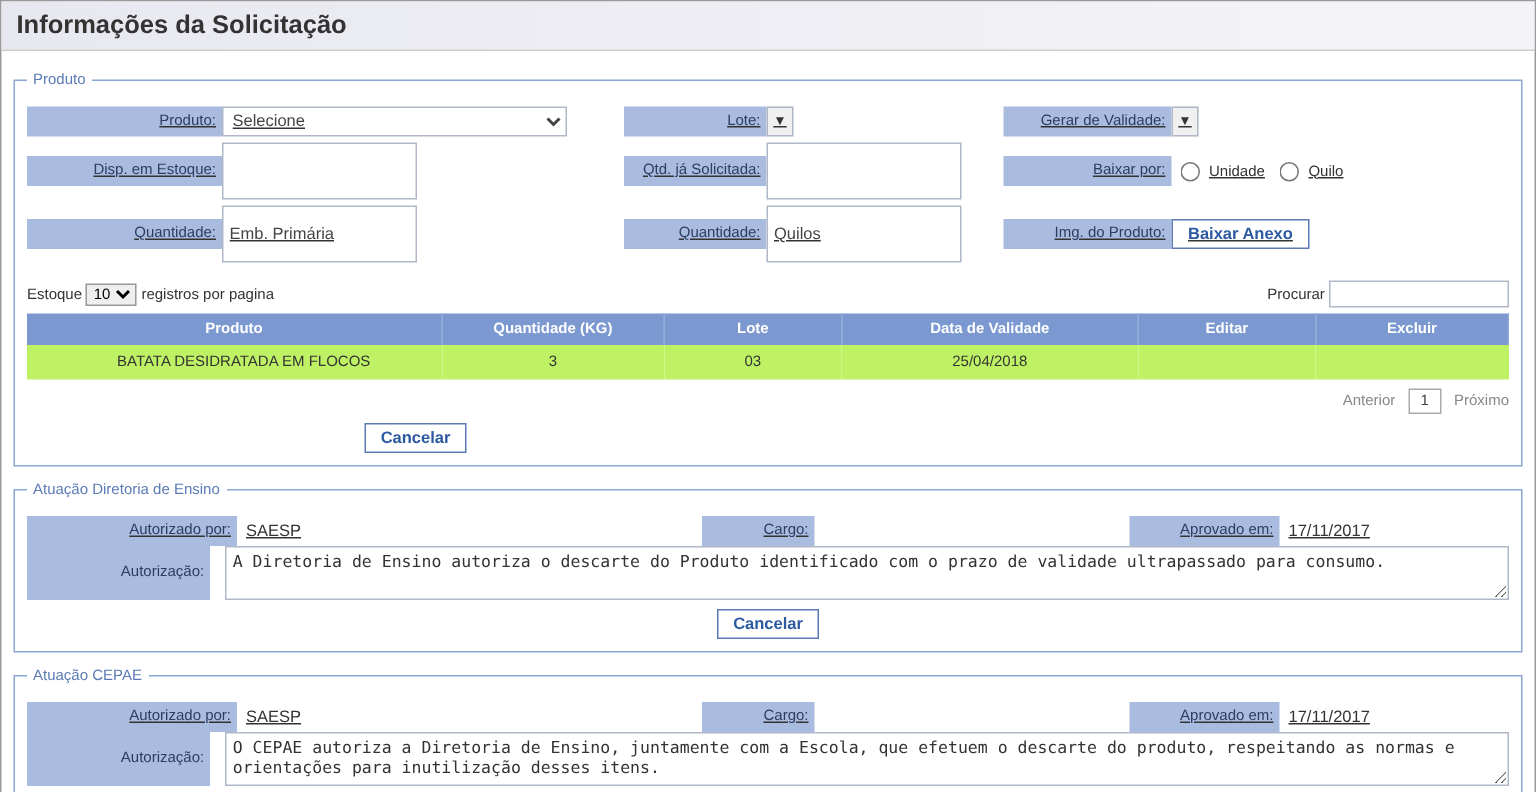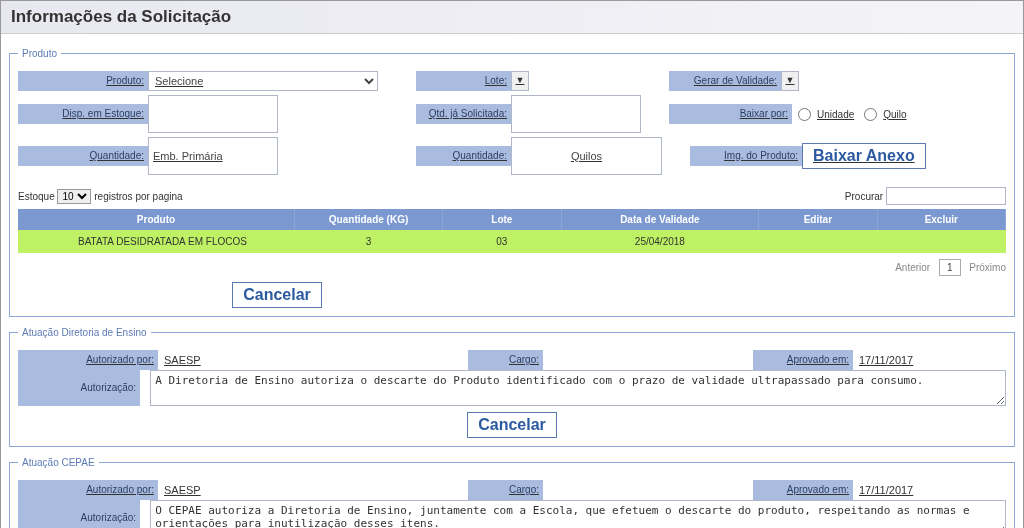--- a/index.html
+++ b/index.html
@@ -70,21 +70,21 @@
     text-align: center;
     line-height: 16px;
     font-size: 9px;
     cursor: pointer;
   }
   .btn {
     border: 1px solid #5c7bb5;
     background: #fff;
     color: #2c5aa0;
     font-weight: bold;
-    font-size: 16px;
+    font-size: 11px;
     padding: 3px 10px;
     cursor: pointer;
   }
   .radio-group { font-size: 10px; display: flex; align-items: center; gap: 4px; }
   .radio-group input { margin: 0 2px 0 6px; }
 
   .dt-top { display: flex; justify-content: space-between; align-items: center; font-size: 10px; margin: 12px 0 4px 0; }
   .dt-length select { border: 1px solid #999; font-size: 10px; }
   .dt-filter input { border: 1px solid #b0b8c8; height: 18px; font-size: 11px; width: 120px; }
 
@@ -159,38 +159,38 @@
       <div class="row">
         <div class="col">
           <span class="label-box" style="width:130px">Disp. em Estoque:</span>
           <input class="input-box" style="width: 130px;" value="">
         </div>
         <div class="col" style="margin-left:128px">
           <span class="label-box" style="width:95px">Qtd. já Solicitada:</span>
           <input class="input-box" style="width: 130px;" value="">
         </div>
         <div class="col" style="margin-left:18px">
-          <span class="label-box" style="width:123px">Baixar por:</span>
+          <span class="label-box" style="width:112px">Baixar por:</span>
           <span class="radio-group">
             <input type="radio" name="bp" style="">
               <span>Unidade</span>
             <input type="radio" name="bp" style="">
               <span>Quilo</span>
           </span>
         </div>
       </div>
 
       <div class="row">
         <div class="col">
           <span class="label-box" style="width:130px">Quantidade:</span>
           <input class="input-box" style="width: 130px;" value="Emb. Primária">
         </div>
         <div class="col" style="margin-left:128px">
           <span class="label-box" style="width:95px">Quantidade:</span>
-          <input class="input-box" style="width: 151px; text-align: center;" value="Quilos">
+          <input class="input-box" style="width: 130px;" value="Quilos">
         </div>
         <div class="col" style="margin-left:18px">
           <span class="label-box" style="width:112px">Img. do Produto:</span>
           <button class="btn">Baixar Anexo</button>
         </div>
       </div>
 
       <div class="dt-top">
         <div class="dt-length">
           <span>Estoque</span>

